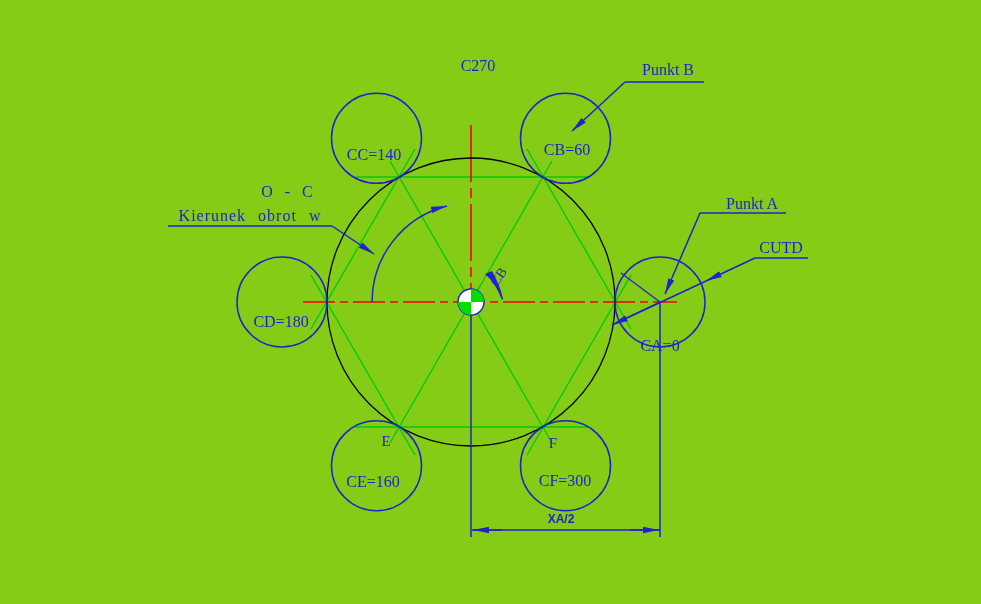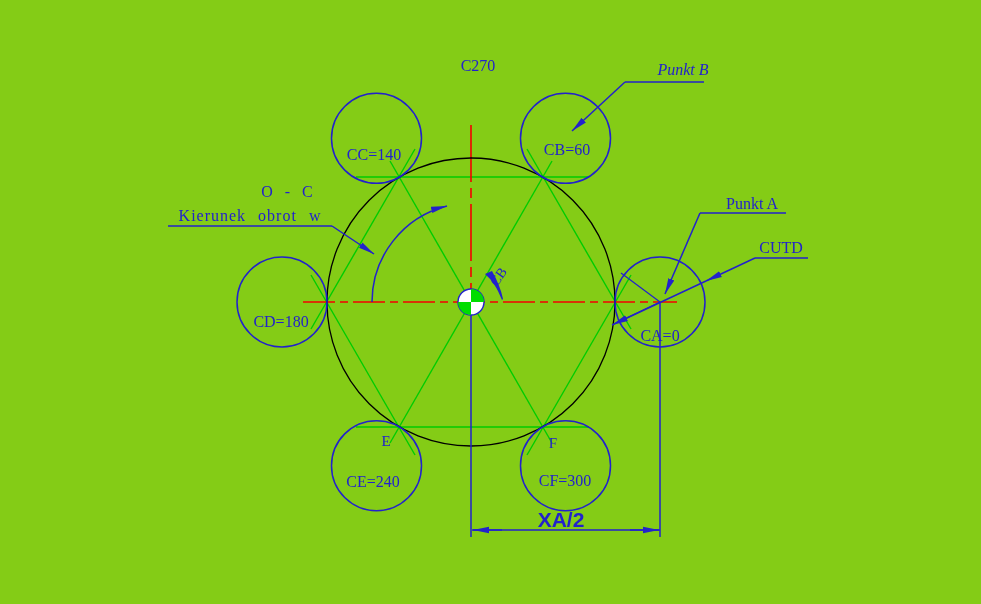--- a/index.html
+++ b/index.html
@@ -20,21 +20,21 @@
     white-space:nowrap;
     line-height:1;
   }
   .lbl.small{font-size:15px;}
   .lbl.spread{letter-spacing:4px;}
   .lbl.wordspread{word-spacing:7px;letter-spacing:1px;}
   .lbl.rot{transform:translate(-50%,-50%) rotate(-55deg);font-size:14px;}
   .lbl.dim{
     font-family:"Liberation Sans", sans-serif;
     font-weight:bold;
-    font-size:21px;
+    font-size:12px;
   }
 </style>
 </head>
 <body>
 
 <div id="stage">
 
   <svg id="cad-svg" width="981" height="604" viewBox="0 0 981 604">
     <defs>
       <marker id="arr" markerUnits="userSpaceOnUse" markerWidth="17" markerHeight="8" refX="16" refY="4" orient="auto">
@@ -101,41 +101,41 @@
 
     <g>
       <circle cx="471" cy="302" r="13" fill="#ffffff" stroke="#2222cc" stroke-width="1.4"></circle>
       <path fill="#00dd00" d="M 471,302 L 484,302 A 13,13 0 0 0 471,289 Z"></path>
       <path fill="#00dd00" d="M 471,302 L 458,302 A 13,13 0 0 0 471,315 Z"></path>
     </g>
   </svg>
 
   <div class="lbl" style="left:478px;top:66px;">C270</div>
 
-  <div class="lbl" style="left:683px;top:70px;font-style:italic;">Punkt B</div>
+  <div class="lbl" style="left:668px;top:70px;">Punkt B</div>
 
   <div class="lbl" style="left:752px;top:204px;">Punkt A</div>
 
   <div class="lbl" style="left:781px;top:248px;">CUTD</div>
 
   <div class="lbl spread" style="left:289px;top:192px;text-align:center;">O - C</div>
 
   <div class="lbl wordspread" style="left:250px;top:216px;">Kierunek obrot  w</div>
 
   <div class="lbl rot" style="left:499px;top:277px;">CB</div>
 
   <div class="lbl" style="left:567px;top:150px;">CB=60</div>
 
   <div class="lbl" style="left:374px;top:155px;">CC=140</div>
 
   <div class="lbl" style="left:281px;top:322px;font-family:Liberation Serif, serif;">CD=180</div>
 
-  <div class="lbl" style="left:660px;top:336px;font-family:Liberation Serif, serif;">CA=0</div>
+  <div class="lbl" style="left:660px;top:346px;font-family:Liberation Serif, serif;">CA=0</div>
 
-  <div class="lbl" style="left:373px;top:482px;">CE=240</div>
+  <div class="lbl" style="left:373px;top:482px;">CE=160</div>
 
   <div class="lbl" style="left:565px;top:481px;text-align:center;">CF=300</div>
 
   <div class="lbl small" style="left:386px;top:441px;">E</div>
 
   <div class="lbl small" style="left:553px;top:443px;">F</div>
 
   <div class="lbl dim" style="left:561px;top:519px;">XA/2</div>
 </div>
 

